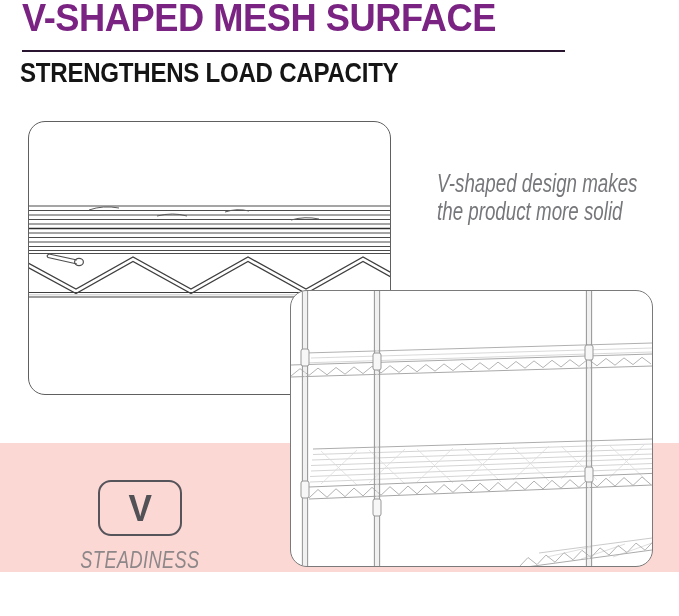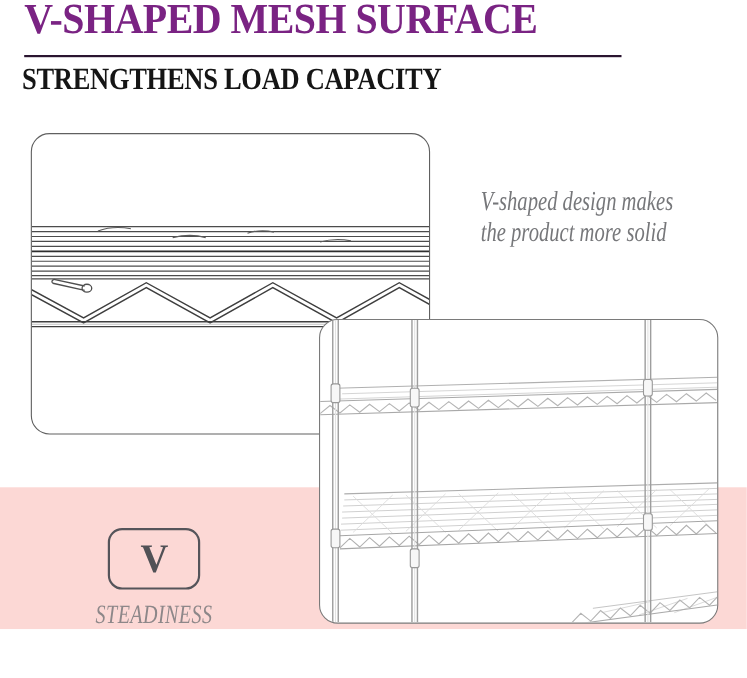--- a/index.html
+++ b/index.html
@@ -1,21 +1,21 @@
 <!DOCTYPE html>
 <html><head>
 <meta charset="utf-8">
 <style>
   html,body{margin:0;padding:0;background:#ffffff;}
   .canvas{
     position:relative;
     width:679px;height:572px;
     background:#ffffff;
     overflow:hidden;
-    font-family:Liberation Serif, serif;
+    font-family:Liberation Sans, sans-serif;
   }
   
   .title{
     position:absolute;left:22px;top:-4px;margin:0;
     font-size:39px;font-weight:bold;line-height:1.12;
     letter-spacing:-0.5px;white-space:nowrap;
     color:#7A2383;
     transform:scaleX(0.93);transform-origin:left top;
   }
   .divider{

